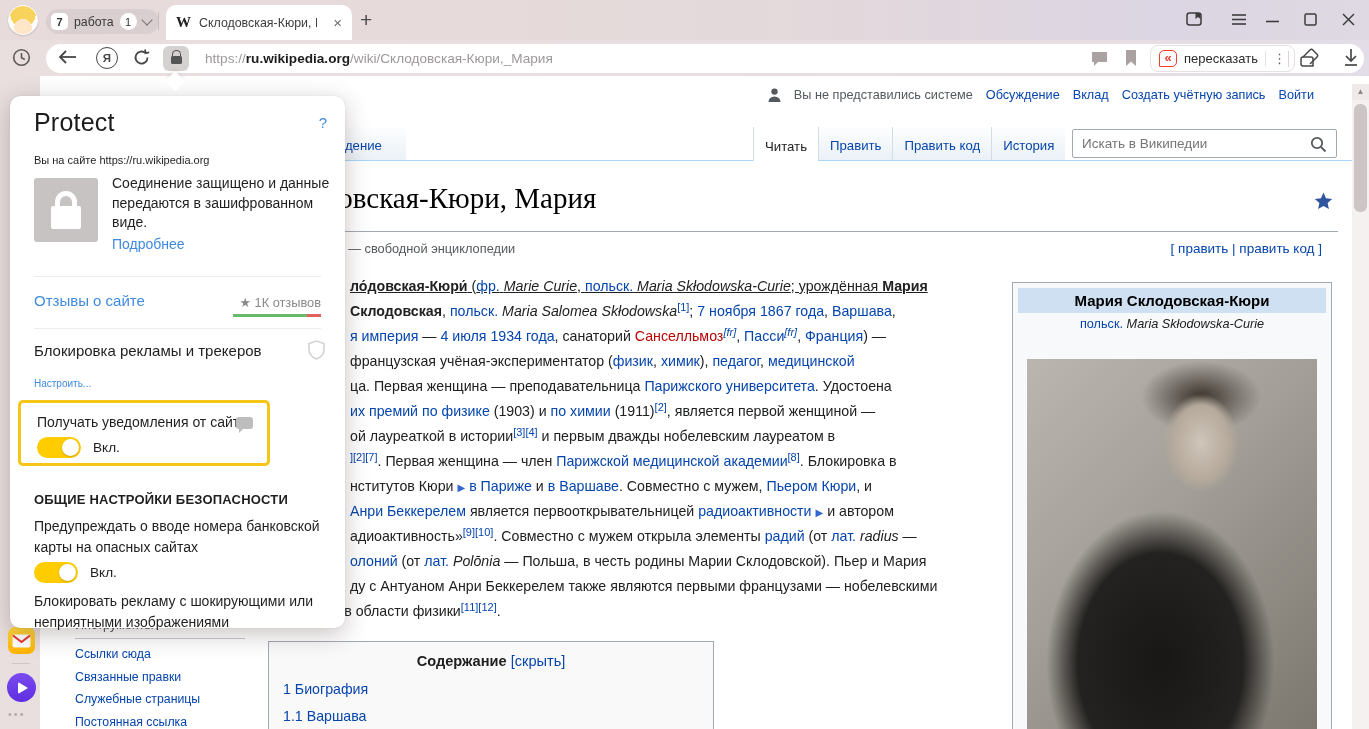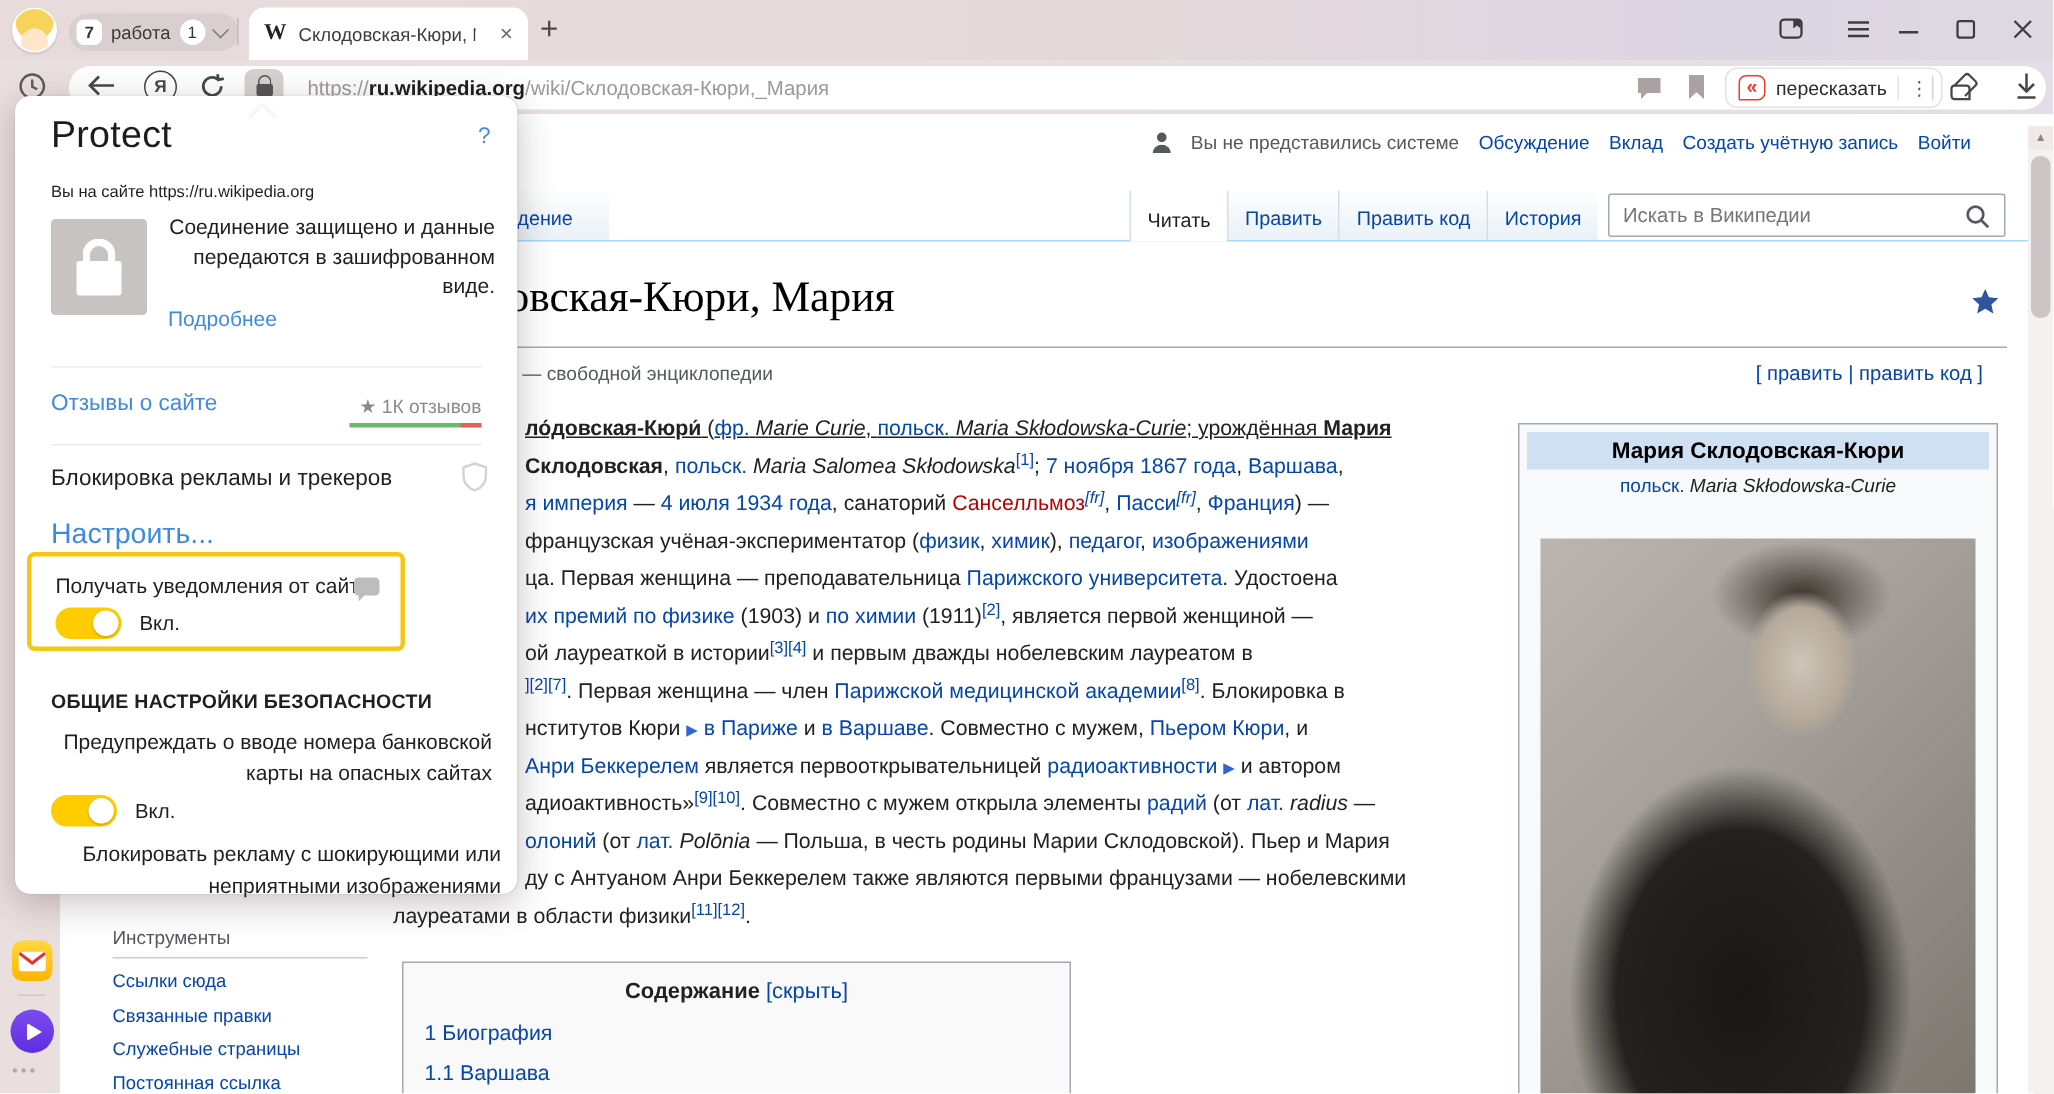--- a/index.html
+++ b/index.html
@@ -123,40 +123,40 @@
   .tools-h { font-size:12.6px; color:#54595d; padding-bottom:6px; border-bottom:1px solid #c8ccd1; margin-bottom:8px;}
   .tools a, .tool-link { display:block; font-size:12.3px; color:#0645ad; margin-bottom:8.5px; cursor:pointer;}
 
   
   .scroll-track { position:absolute; left:1312px; top:8px; width:17px; height:645px; background:#f5f1f1;}
   .scroll-arrow { position:absolute; left:0; top:0; width:17px; height:16px; color:#8d8686; font-size:8px;
     text-align:center; line-height:16px; background:#efe9e9;}
   .scroll-thumb { position:absolute; left:2px; top:20px; width:13px; height:108px; background:#cdc5c5; border-radius:6px;}
 
   
-  .protect-pop { position:absolute; left:10px; top:64px; width:335px; height:532px; background:#fff;
-    border-radius:10px; box-shadow:0 6px 24px rgba(60,40,40,.28), 0 0 1px rgba(0,0,0,.2); z-index:20;text-align:right;}
+  .protect-pop { position:absolute; left:10px; top:96px; width:335px; height:532px; background:#fff;
+    border-radius:10px; box-shadow:0 6px 24px rgba(60,40,40,.28), 0 0 1px rgba(0,0,0,.2); z-index:20;}
   .pop-pointer { position:absolute; left:168px; top:74px; width:14px; height:14px; background:#fff;
     transform:rotate(45deg); z-index:21; box-shadow:-2px -2px 3px rgba(60,40,40,.06);}
   .pp-title { position:absolute; left:24px; top:12px; font-size:25px; color:#1c1c1c; letter-spacing:.2px;}
   .pp-help { position:absolute; right:18px; top:18px; color:#3f8ae0; font-size:15px; cursor:pointer;}
   .pp-site { position:absolute; left:24px; top:58px; font-size:11px; color:#1f1f1f;}
   .pp-locktile { position:absolute; left:24px; top:82px; width:64px; height:64px; background:#c7c3c3; border-radius:3px;}
   .pt-shackle { position:absolute; left:21px; top:13px; width:22px; height:18px; border:5px solid #fff;
     border-bottom:none; border-radius:11px 11px 0 0;}
   .pt-body { position:absolute; left:17px; top:28px; width:30px; height:23px; background:#fff; border-radius:2px;}
   .pp-sectext { position:absolute; left:102px; top:78px; width:218px; font-size:14px; line-height:19.5px; color:#1f1f1f;}
   .pp-more { position:absolute; left:102px; top:140px; font-size:14px; color:#3f8ae0; cursor:pointer;}
   .pp-hr { position:absolute; left:24px; width:287px; height:1px; background:#ececec;}
   .pp-reviews { position:absolute; left:24px; top:196px; font-size:15px; color:#3f8ae0; cursor:pointer;}
   .pp-revcount { position:absolute; right:24px; top:199px; font-size:12.8px; color:#8a8a8a; cursor:pointer;}
   .pp-revbar { position:absolute; right:24px; top:218px; width:88px; height:3px; background:#67bb6a; overflow:hidden;}
   .pp-revbar-red { position:absolute; right:0; top:0; width:14px; height:3px; background:#e4605c;}
   .pp-adblock { position:absolute; left:24px; top:246px; font-size:15px; color:#1f1f1f;}
-  .pp-config { position:absolute; left:24px; top:282px; font-size:19px; color:#3f8ae0; cursor:pointer;}
+  .pp-config { position:absolute; left:24px; top:282px; font-size:10px; color:#3f8ae0; cursor:pointer;}
   .pp-hlbox { position:absolute; left:8px; top:304px; width:252px; height:66px; border:3px solid #f5c518; border-radius:5px;}
   .pp-notif { position:absolute; left:16px; top:11px; font-size:14px; color:#1f1f1f;}
   .toggle { position:relative; width:44px; height:21px; background:#ffcc00; border-radius:11px; cursor:pointer;}
   .toggle .knob { position:absolute; right:2px; top:2px; width:17px; height:17px; background:#fff; border-radius:50%;
     box-shadow:0 1px 2px rgba(0,0,0,.2);}
   .tg-row { position:absolute; display:flex; align-items:center; gap:12px; font-size:13.6px; color:#1f1f1f;}
   .pp-secthead { position:absolute; left:24px; top:396px; font-size:13px; font-weight:bold; color:#1f1f1f; letter-spacing:.2px;}
   .pp-cardwarn { position:absolute; left:24px; top:420px; width:294px; font-size:14px; line-height:21px; color:#1f1f1f;}
   .pp-shock { position:absolute; left:24px; top:495px; width:300px; font-size:14px; line-height:21px; color:#1f1f1f;}
   .chat-ic { width:17px; height:12px; background:#bdbdbd; border-radius:3px; position:relative;}
@@ -214,21 +214,21 @@
     </span>
     <div class="title-rule"></div>
 
     <div class="site-sub">Из Википедии — свободной энциклопедии</div>
     <div class="edit-links">[ править | править код ]</div>
 
     <div id="article-layer">
         <div class="art-line" style="left: 310px; top: 198px; text-decoration: underline;"><span class="sg-b">ло́довская-Кюри́</span><span> (</span><span class="sg-l">фр.</span><span> </span><span class="sg-i">Marie Curie</span><span>, </span><span class="sg-l">польск.</span><span> </span><span class="sg-i">Maria Skłodowska-Curie</span><span>; урождённая </span><span class="sg-b">Мария</span></div>
         <div class="art-line" style="left: 310px; top: 223px;"><span class="sg-b">Склодовская</span><span>, </span><span class="sg-l">польск.</span><span> </span><span class="sg-i">Maria Salomea Skłodowska</span><span class="sg-p sg-l">[1]</span><span>; </span><span class="sg-l">7 ноября</span><span> </span><span class="sg-l">1867 года</span><span>, </span><span class="sg-l">Варшава</span><span>,</span></div>
         <div class="art-line" style="left: 310px; top: 248px;"><span class="sg-l">я империя</span><span> — </span><span class="sg-l">4 июля</span><span> </span><span class="sg-l">1934 года</span><span>, санаторий </span><span class="sg-r">Санселльмоз</span><span class="sg-p sg-i sg-l">[fr]</span><span>, </span><span class="sg-l">Пасси</span><span class="sg-p sg-i sg-l">[fr]</span><span>, </span><span class="sg-l">Франция</span><span>) —</span></div>
-        <div class="art-line" style="left: 310px; top: 273px;"><span>французская учёная-экспериментатор (</span><span class="sg-l">физик</span><span>, </span><span class="sg-l">химик</span><span>), </span><span class="sg-l">педагог</span><span>, </span><span class="sg-l">изображениями</span></div>
+        <div class="art-line" style="left: 310px; top: 273px;"><span>французская учёная-экспериментатор (</span><span class="sg-l">физик</span><span>, </span><span class="sg-l">химик</span><span>), </span><span class="sg-l">педагог</span><span>, </span><span class="sg-l">медицинской</span></div>
         <div class="art-line" style="left: 310px; top: 298px;"><span>ца. Первая женщина — преподавательница </span><span class="sg-l">Парижского университета</span><span>. Удостоена</span></div>
         <div class="art-line" style="left: 310px; top: 323px;"><span class="sg-l">их премий по физике</span><span> (1903) и </span><span class="sg-l">по химии</span><span> (1911)</span><span class="sg-p sg-l">[2]</span><span>, является первой женщиной —</span></div>
         <div class="art-line" style="left: 310px; top: 348px;"><span>ой лауреаткой в истории</span><span class="sg-p sg-l">[3][4]</span><span> и первым дважды нобелевским лауреатом в</span></div>
         <div class="art-line" style="left: 310px; top: 373px;"><span class="sg-p sg-l">][2][7]</span><span>. Первая женщина — член </span><span class="sg-l">Парижской медицинской академии</span><span class="sg-p sg-l">[8]</span><span>. Блокировка в</span></div>
         <div class="art-line" style="left: 310px; top: 398px;"><span>нститутов Кюри </span><span class="sg-a">▶</span><span> </span><span class="sg-l">в Париже</span><span> и </span><span class="sg-l">в Варшаве</span><span>. Совместно с мужем, </span><span class="sg-l">Пьером Кюри</span><span>, и</span></div>
         <div class="art-line" style="left: 310px; top: 423px;"><span class="sg-l">Анри Беккерелем</span><span> является первооткрывательницей </span><span class="sg-l">радиоактивности</span><span> </span><span class="sg-a">▶</span><span> и автором</span></div>
         <div class="art-line" style="left: 310px; top: 448px;"><span>адиоактивность»</span><span class="sg-p sg-l">[9][10]</span><span>. Совместно с мужем открыла элементы </span><span class="sg-l">радий</span><span> (от </span><span class="sg-l">лат.</span><span> </span><span class="sg-i">radius</span><span> —</span></div>
         <div class="art-line" style="left: 310px; top: 473px;"><span class="sg-l">олоний</span><span> (от </span><span class="sg-l">лат.</span><span> </span><span class="sg-i">Polōnia</span><span> — Польша, в честь родины Марии Склодовской). Пьер и Мария</span></div>
         <div class="art-line" style="left: 310px; top: 498px;"><span>ду с Антуаном Анри Беккерелем также являются первыми французами — нобелевскими</span></div>
         <div class="art-line" style="left: 222px; top: 523px;"><span>лауреатами в области физики</span><span class="sg-p sg-l">[11][12]</span><span>.</span></div>

